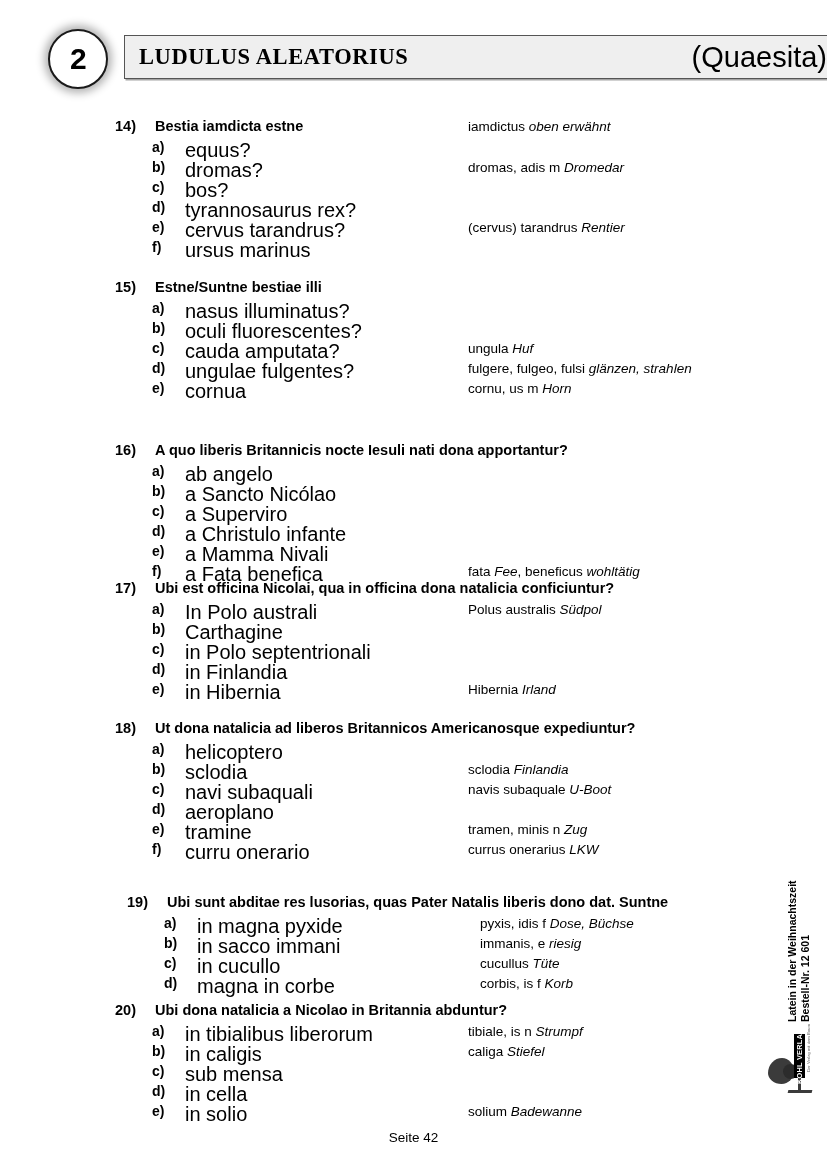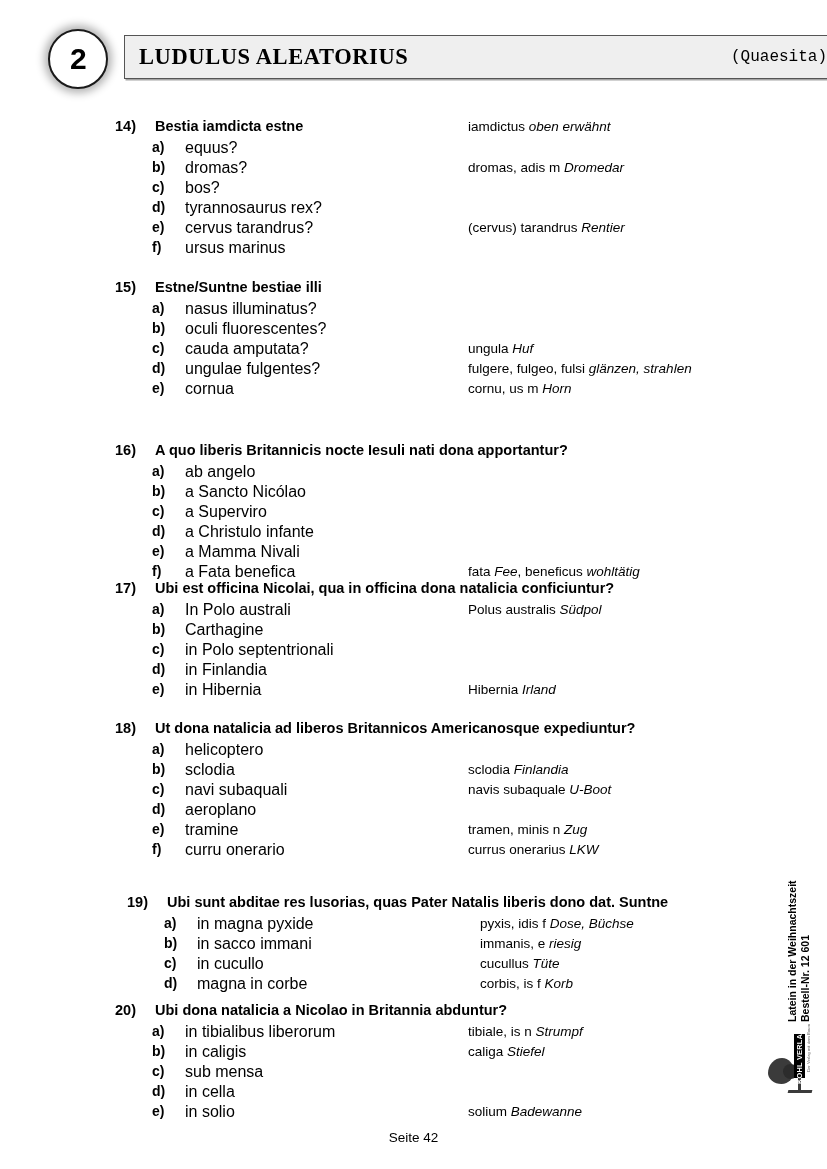--- a/index.html
+++ b/index.html
@@ -54,22 +54,22 @@
     justify-content: space-between;
     padding: 0 15px 0 14px;
   }
   .title-main {
     font-family: "Liberation Serif", serif;
     font-size: 22.5px;
     font-weight: bold;
     letter-spacing: 0.6px;
   }
   .title-sub {
-    font-family: Liberation Mono, monospace;
-    font-size: 16px;
+    font-family: Liberation Sans, sans-serif;
+    font-size: 29px;
   }
 
   
   .content {
     position: absolute;
     left: 0; top: 0;
     width: 827px;
   }
   .qblock {
     position: absolute;
@@ -107,21 +107,21 @@
   .olet {
     position: absolute;
     left: 152px; top: 0;
     font-size: 14px;
     font-weight: bold;
     white-space: nowrap;
   }
   .otext {
     position: absolute;
     left: 185px; top: 0;
-    font-size: 16px;
+    font-size: 20px;
     white-space: nowrap;
   }
   .ogloss {
     position: absolute;
     left: 468px; top: 1px;
     font-size: 13.5px;
     white-space: nowrap;
   }
   .ogloss i, .qgloss-head i { font-style: italic; }
 

